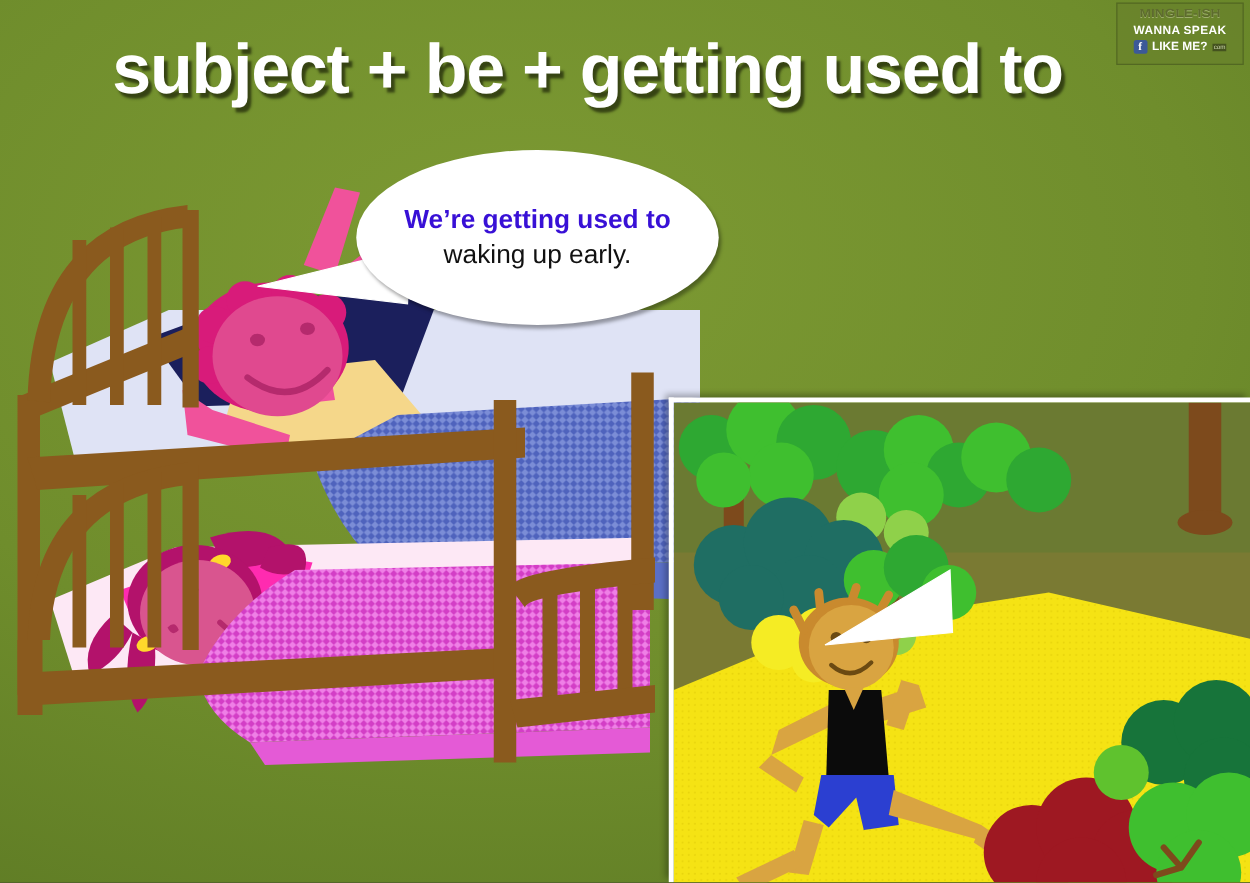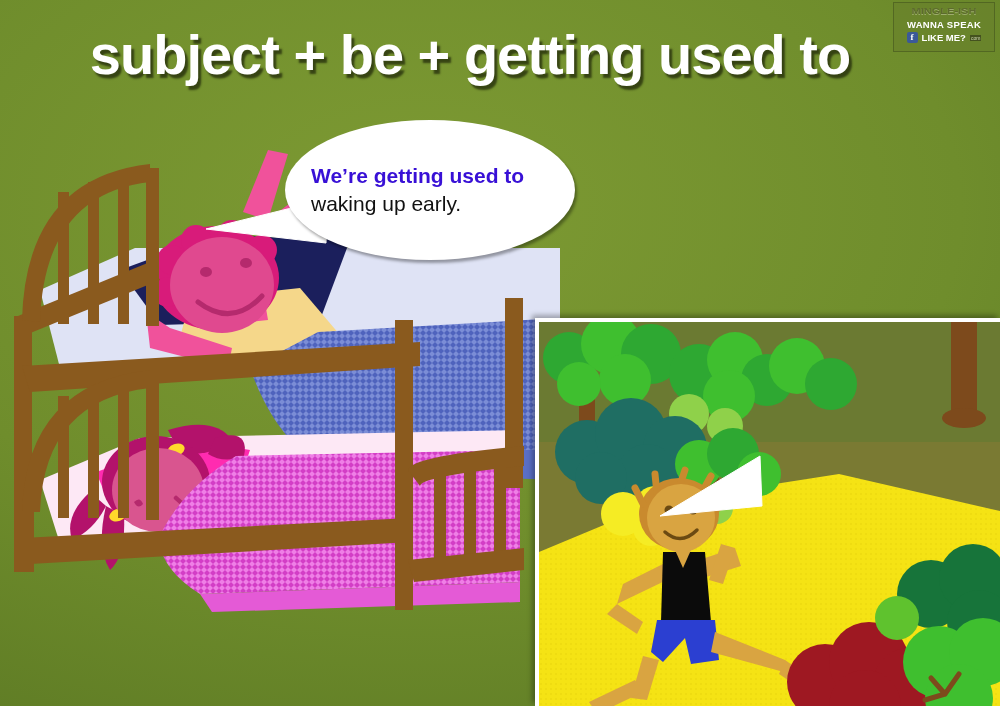--- a/index.html
+++ b/index.html
@@ -98,21 +98,21 @@
 
   
   .bubble {
     position: absolute;
     background: #ffffff;
     border-radius: 50%;
     box-shadow: 2px 3px 3px rgba(0,0,0,0.35);
     display: flex;
     align-items: center;
     justify-content: center;
-    text-align: left;
+    text-align: center;
     z-index: 70;
   }
   .bubble .txt {
     font-size: 21px;
     line-height: 1.32;
     color: #111111;
     padding: 0 26px;
   }
   .bubble .hl {
     color: #3810d6;

